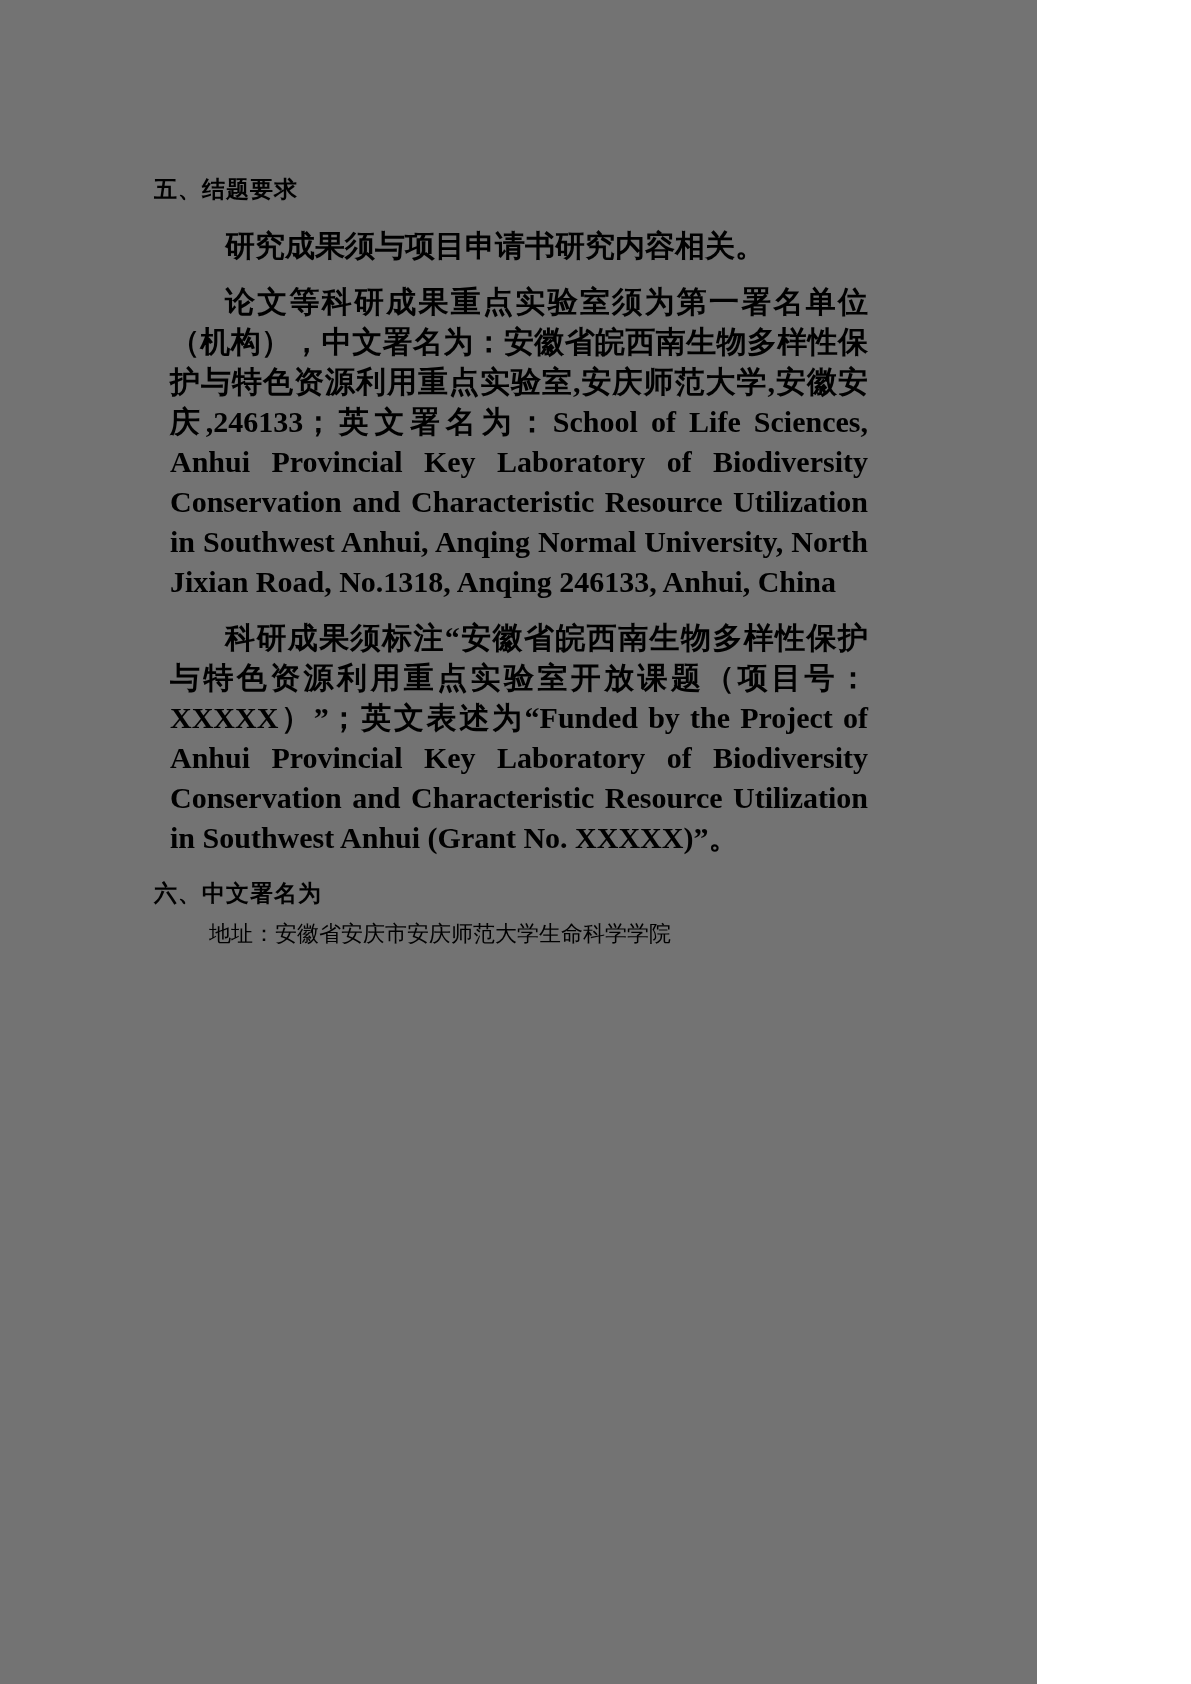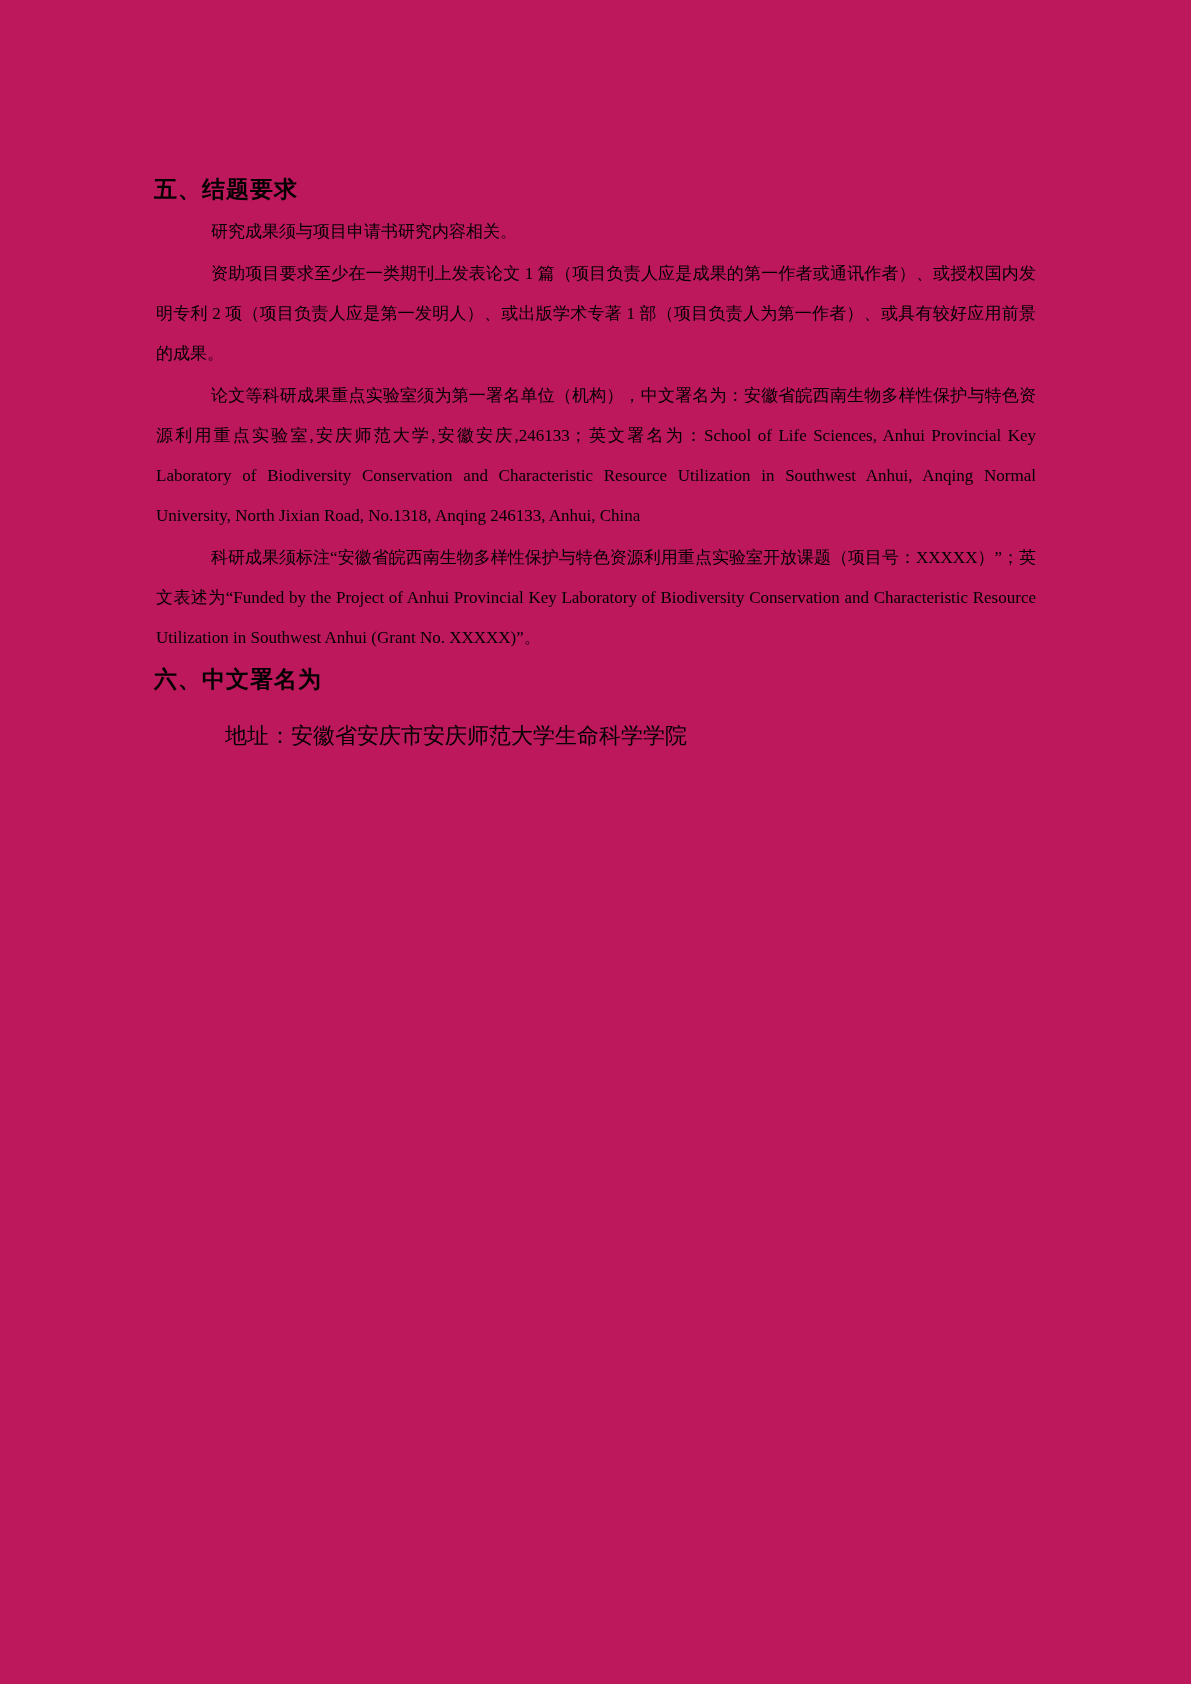--- a/index.html
+++ b/index.html
@@ -11,58 +11,58 @@
   body {
     width: 1191px;
     height: 1684px;
     position: relative;
     font-family: "Liberation Serif", "DejaVu Serif", serif;
     color: #000000;
     overflow: hidden;
   }
   .page {
     box-sizing: border-box;
-    width: 1191px;
+    width: 1037px;
     height: 1684px;
     padding: 170px 153px 0 154px;
-    background: #be185d;
+    background: #737373;
   }
   .sec-heading {
     margin: 0;
     font-size: 23px;
     font-weight: 700;
     line-height: 40px;
     letter-spacing: 1px;
   }
   .para {
-    margin: 2px;
-    font-size: 17px;
+    margin: 16px;
+    font-size: 30px;
     line-height: 40px;
     text-align: justify;
     text-justify: inter-ideograph;
     text-indent: 55px;
+    font-weight: bold;
   }
   .contact-line {
-    margin: 16px;
+    margin: 0;
     font-size: 22px;
     line-height: 40px;
     text-indent: 55px;
     text-align: left;
   }
 </style>
 </head>
 <body>
 
 <div class="page">
 
   <h2 class="sec-heading">五、结题要求</h2>
 
   <p class="para">研究成果须与项目申请书研究内容相关。</p>
 
-  <p class="para">资助项目要求至少在一类期刊上发表论文 1 篇（项目负责人应是成果的第一作者或通讯作者）、或授权国内发明专利 2 项（项目负责人应是第一发明人）、或出版学术专著 1 部（项目负责人为第一作者）、或具有较好应用前景的成果。</p>
 
   <p class="para">论文等科研成果重点实验室须为第一署名单位（机构），中文署名为：安徽省皖西南生物多样性保护与特色资源利用重点实验室,安庆师范大学,安徽安庆,246133；英文署名为：School of Life Sciences, Anhui Provincial Key Laboratory of Biodiversity Conservation and Characteristic Resource Utilization in Southwest Anhui, Anqing Normal University, North Jixian Road, No.1318, Anqing 246133, Anhui, China</p>
 
   <p class="para">科研成果须标注“安徽省皖西南生物多样性保护与特色资源利用重点实验室开放课题（项目号：XXXXX）”；英文表述为“Funded by the Project of Anhui Provincial Key Laboratory of Biodiversity Conservation and Characteristic Resource Utilization in Southwest Anhui (Grant No. XXXXX)”。</p>
 
   <h2 class="sec-heading">六、中文署名为</h2>
 
   <p class="contact-line">
     <span>地址：</span><span>安徽省安庆市安庆师范大学生命科学学院</span>
   </p>

